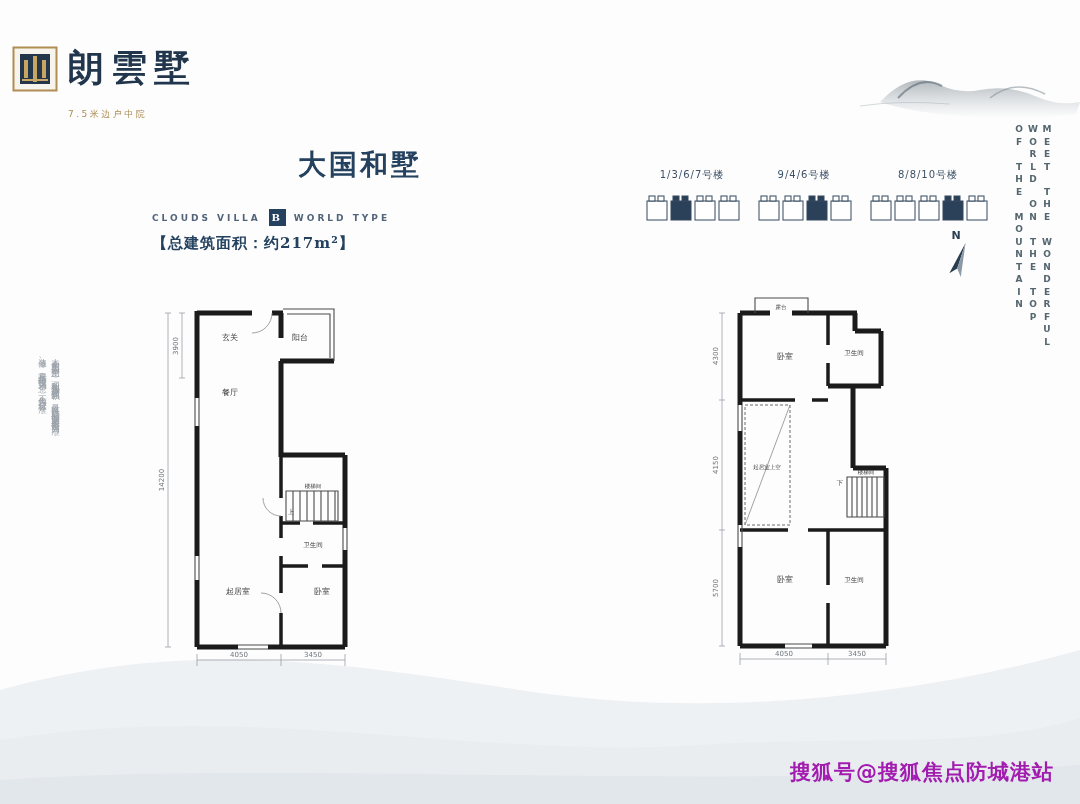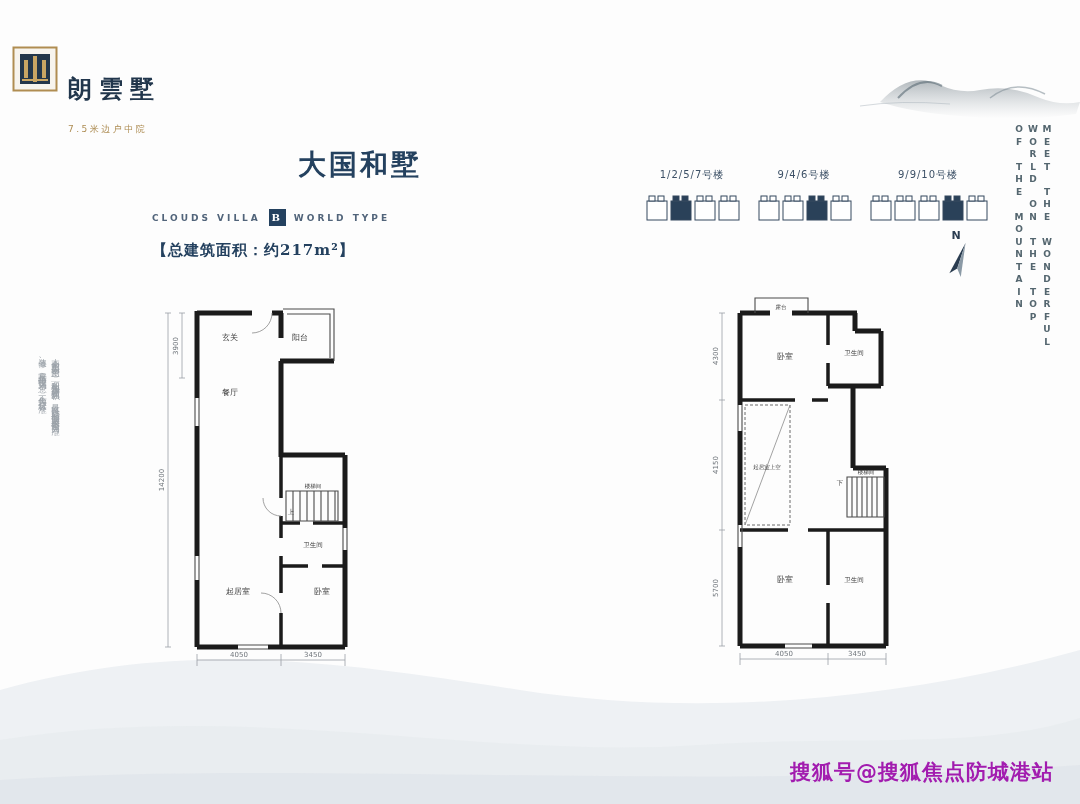--- a/index.html
+++ b/index.html
@@ -4,33 +4,33 @@
 <style>
   html,body{margin:0;padding:0;background:#fff;}
   .poster{position:relative;width:1080px;height:804px;background:#fdfdfd;overflow:hidden;
           font-family:"DejaVu Sans","Liberation Sans",sans-serif;}
   .bg{position:absolute;inset:0;z-index:0;}
   .layer{position:absolute;z-index:1;}
 
   
   .logo{left:12px;top:46px;display:flex;align-items:flex-start;}
   .logo-text{margin-left:10px;}
-  .logo-name{font-family:"DejaVu Serif","Liberation Serif",serif;font-size:24px;font-weight:700;
-             color:#21364c;letter-spacing:7px;line-height:1.2;margin-top:29px;}
+  .logo-name{font-family:"DejaVu Serif","Liberation Serif",serif;font-size:36px;font-weight:700;
+             color:#21364c;letter-spacing:7px;line-height:1.2;}
   .logo-sub{margin-top:19px;font-size:9px;color:#ad8c52;letter-spacing:2.5px;}
 
   
   .titleblock{left:152px;top:146px;width:270px;}
   .title{font-family:"DejaVu Serif","Liberation Serif",serif;font-size:28px;font-weight:700;
          color:#24415f;letter-spacing:3px;display:flex;gap:20px;justify-content:flex-end;}
   .eyebrow{margin-top:25px;display:flex;align-items:center;gap:8px;color:#51647a;
            font-size:9px;letter-spacing:3px;font-weight:600;}
   .badge{width:17px;height:17px;background:#24415f;color:#fff;display:flex;align-items:center;
          justify-content:center;font:700 10px "DejaVu Serif","Liberation Serif",serif;flex:0 0 auto;}
-  .area{margin-top:15px;font-family:"DejaVu Serif","Liberation Serif",serif;font-size:15px;
+  .area{margin-top:8px;font-family:"DejaVu Serif","Liberation Serif",serif;font-size:15px;
         font-weight:600;color:#24415f;letter-spacing:1px;}
 
   
   .siteplan{left:644px;top:168px;display:flex;gap:16px;align-items:flex-start;}
   .bldg-group{text-align:center;}
   .bldg-label{font-size:10px;color:#3c5066;letter-spacing:1px;margin-bottom:5px;}
   .u-out,.u-bump{fill:#fff;stroke:#34495f;stroke-width:1;}
   .unit-hl .u-out,.unit-hl .u-bump{fill:#2a4159;}
 
   
@@ -102,21 +102,21 @@
     <div class="eyebrow">
       <span>CLOUDS VILLA</span>
       <span class="badge">B</span>
       <span>WORLD TYPE</span>
     </div>
     <div class="area">【总建筑面积：约217m²】</div>
   </div>
 
   <div class="layer siteplan">
     <div class="bldg-group">
-      <div class="bldg-label">1/2/5/7号楼</div>
+      <div class="bldg-label">1/3/6/7号楼</div>
       <svg width="96" height="40" viewBox="0 0 96 40">
         <g class="unit">
             <rect class="u-out" x="3" y="14" width="20" height="19"></rect>
             <rect class="u-bump" x="5" y="9" width="6" height="5"></rect>
             <rect class="u-bump" x="14" y="9" width="6" height="5"></rect>
           </g>
         <g class="unit unit-hl" transform="translate(24,0)">
             <rect class="u-out" x="3" y="14" width="20" height="19"></rect>
             <rect class="u-bump" x="5" y="9" width="6" height="5"></rect>
             <rect class="u-bump" x="14" y="9" width="6" height="5"></rect>
@@ -152,21 +152,21 @@
             <rect class="u-bump" x="14" y="9" width="6" height="5"></rect>
           </g>
         <g class="unit" transform="translate(72,0)">
             <rect class="u-out" x="3" y="14" width="20" height="19"></rect>
             <rect class="u-bump" x="5" y="9" width="6" height="5"></rect>
             <rect class="u-bump" x="14" y="9" width="6" height="5"></rect>
           </g>
       </svg>
     </div>
     <div class="bldg-group">
-      <div class="bldg-label">9/9/10号楼</div>
+      <div class="bldg-label">8/8/10号楼</div>
       <svg width="120" height="40" viewBox="0 0 120 40">
         <g class="unit">
             <rect class="u-out" x="3" y="14" width="20" height="19"></rect>
             <rect class="u-bump" x="5" y="9" width="6" height="5"></rect>
             <rect class="u-bump" x="14" y="9" width="6" height="5"></rect>
           </g>
         <g class="unit" transform="translate(24,0)">
             <rect class="u-out" x="3" y="14" width="20" height="19"></rect>
             <rect class="u-bump" x="5" y="9" width="6" height="5"></rect>
             <rect class="u-bump" x="14" y="9" width="6" height="5"></rect>

